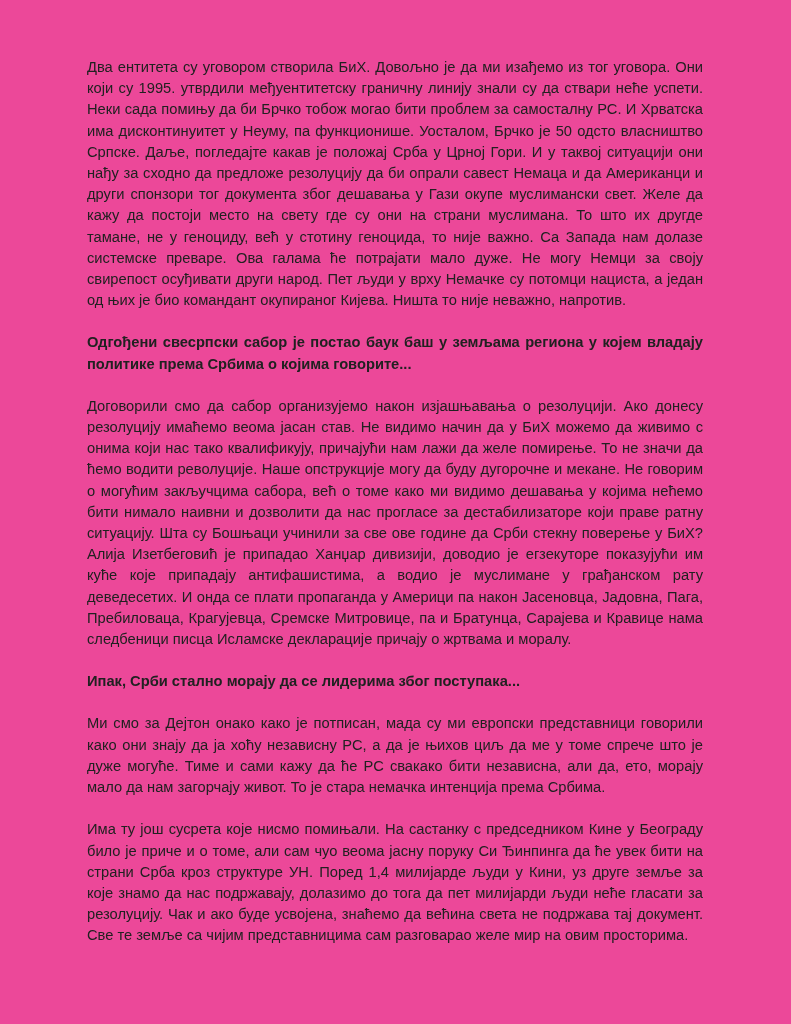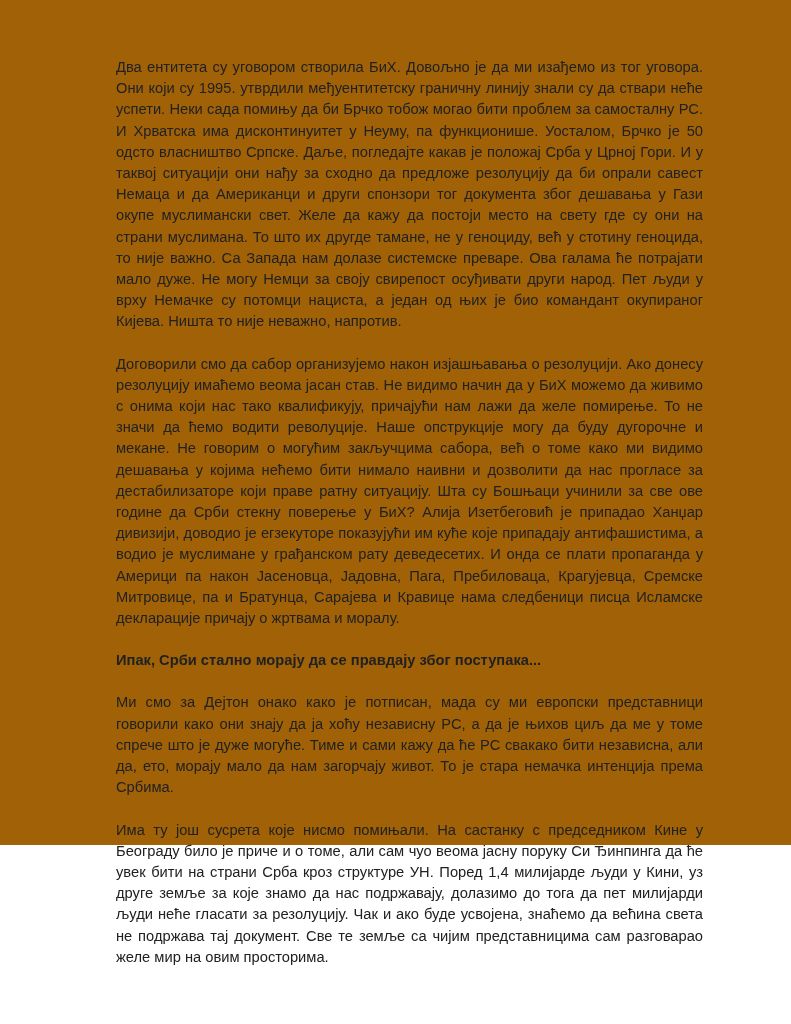--- a/index.html
+++ b/index.html
@@ -6,40 +6,41 @@
 
   html, body {
     width: 791px;
     height: 1024px;
     background: #ffffff;
     overflow: hidden;
   }
 
   .page {
     width: 791px;
-    height: 845px;
-    background: #a16207;
-    padding: 57px 88px 40px 116px;
+    height: 1024px;
+    background: #ec4899;
+    padding: 57px 88px 40px 87px;
     font-family: "Liberation Sans", "DejaVu Sans", sans-serif;
     color: #212121;
     font-size: 14.7px;
     line-height: 21.2px;
   }
 
   .page p {
     text-align: justify;
     margin-bottom: 21px;
   }
 
   .page p.question {
     font-weight: bold;
   }
 </style>
 </head>
 <body>
 
 <div class="page">
   <p class="body">Два ентитета су уговором створила БиХ. Довољно је да ми изађемо из тог уговора. Они који су 1995. утврдили међуентитетску граничну линију знали су да ствари неће успети. Неки сада помињу да би Брчко тобож могао бити проблем за самосталну РС. И Хрватска има дисконтинуитет у Неуму, па функционише. Уосталом, Брчко је 50 одсто власништво Српске. Даље, погледајте какав је положај Срба у Црној Гори. И у таквој ситуацији они нађу за сходно да предложе резолуцију да би опрали савест Немаца и да Американци и други спонзори тог документа због дешавања у Гази окупе муслимански свет. Желе да кажу да постоји место на свету где су они на страни муслимана. То што их другде тамане, не у геноциду, већ у стотину геноцида, то није важно. Са Запада нам долазе системске преваре. Ова галама ће потрајати мало дуже. Не могу Немци за своју свирепост осуђивати други народ. Пет људи у врху Немачке су потомци нациста, а један од њих је био командант окупираног Кијева. Ништа то није неважно, напротив.</p>
+  <p class="question">Одгођени свесрпски сабор је постао баук баш у земљама региона у којем владају политике према Србима о којима говорите...</p>
   <p class="body">Договорили смо да сабор организујемо након изјашњавања о резолуцији. Ако донесу резолуцију имаћемо веома јасан став. Не видимо начин да у БиХ можемо да живимо с онима који нас тако квалификују, причајући нам лажи да желе помирење. То не значи да ћемо водити револуције. Наше опструкције могу да буду дугорочне и мекане. Не говорим о могућим закључцима сабора, већ о томе како ми видимо дешавања у којима нећемо бити нимало наивни и дозволити да нас прогласе за дестабилизаторе који праве ратну ситуацију. Шта су Бошњаци учинили за све ове године да Срби стекну поверење у БиХ? Алија Изетбеговић је припадао Ханџар дивизији, доводио је егзекуторе показујући им куће које припадају антифашистима, а водио је муслимане у грађанском рату деведесетих. И онда се плати пропаганда у Америци па након Јасеновца, Јадовна, Пага, Пребиловаца, Крагујевца, Сремске Митровице, па и Братунца, Сарајева и Кравице нама следбеници писца Исламске декларације причају о жртвама и моралу.</p>
-  <p class="question">Ипак, Срби стално морају да се правдају због поступака...</p>
+  <p class="question">Ипак, Срби стално морају да се лидерима због поступака...</p>
   <p class="body">Ми смо за Дејтон онако како је потписан, мада су ми европски представници говорили како они знају да ја хоћу независну РС, а да је њихов циљ да ме у томе спрече што је дуже могуће. Тиме и сами кажу да ће РС свакако бити независна, али да, ето, морају мало да нам загорчају живот. То је стара немачка интенција према Србима.</p>
   <p class="body">Има ту још сусрета које нисмо помињали. На састанку с председником Кине у Београду било је приче и о томе, али сам чуо веома јасну поруку Си Ђинпинга да ће увек бити на страни Срба кроз структуре УН. Поред 1,4 милијарде људи у Кини, уз друге земље за које знамо да нас подржавају, долазимо до тога да пет милијарди људи неће гласати за резолуцију. Чак и ако буде усвојена, знаћемо да већина света не подржава тај документ. Све те земље са чијим представницима сам разговарао желе мир на овим просторима.</p>
 </div>
 
 </body></html>

